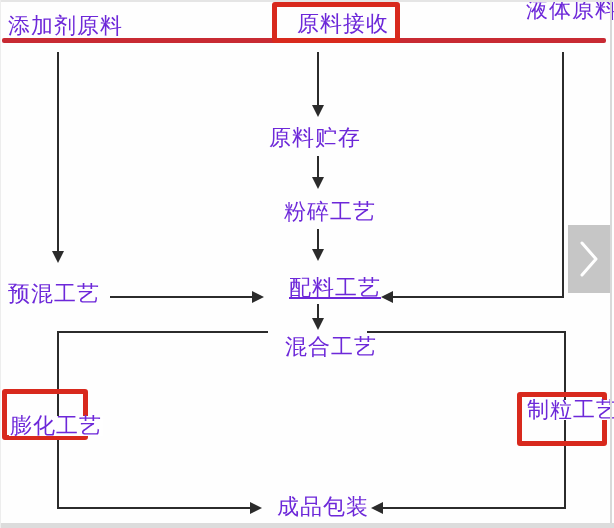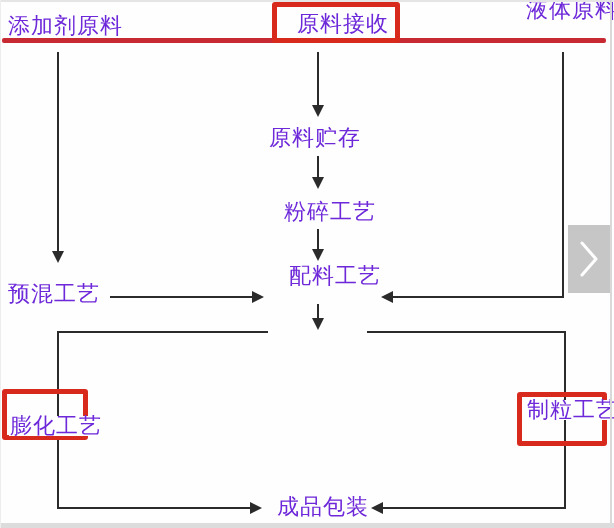--- a/index.html
+++ b/index.html
@@ -77,24 +77,25 @@
   <div class="vline" style="left:317px;top:52px;height:54px;"></div>
   <div class="tri tri-down" style="left:312px;top:105px;"></div>
   <div class="label" style="left:269px;top:128px;">原料贮存</div>
 
   <div class="vline" style="left:317px;top:156px;height:22px;"></div>
   <div class="tri tri-down" style="left:312px;top:177px;"></div>
   <div class="label" style="left:284px;top:202px;">粉碎工艺</div>
 
   <div class="vline" style="left:317px;top:229px;height:21px;"></div>
   <div class="tri tri-down" style="left:312px;top:249px;"></div>
-  <div class="label" style="left:289px;top:266px;">配料工艺</div>
+  <div class="label" style="left:289px;top:278px;text-decoration:underline;">配料工艺</div>
 
   <div class="vline" style="left:317px;top:304px;height:16px;"></div>
   <div class="tri tri-down" style="left:312px;top:318px;"></div>
+  <div class="label" style="left:285px;top:337px;">混合工艺</div>
 
   <div class="hline" style="left:110px;top:296px;width:142px;"></div>
   <div class="tri tri-right" style="left:252px;top:291px;"></div>
 
   <div class="vline" style="left:562px;top:52px;height:246px;"></div>
   <div class="hline" style="left:393px;top:296px;width:171px;"></div>
   <div class="tri tri-left" style="left:381px;top:291px;"></div>
 
   <div class="hline" style="left:57px;top:331px;width:211px;"></div>
   <div class="hline" style="left:367px;top:331px;width:199px;"></div>

